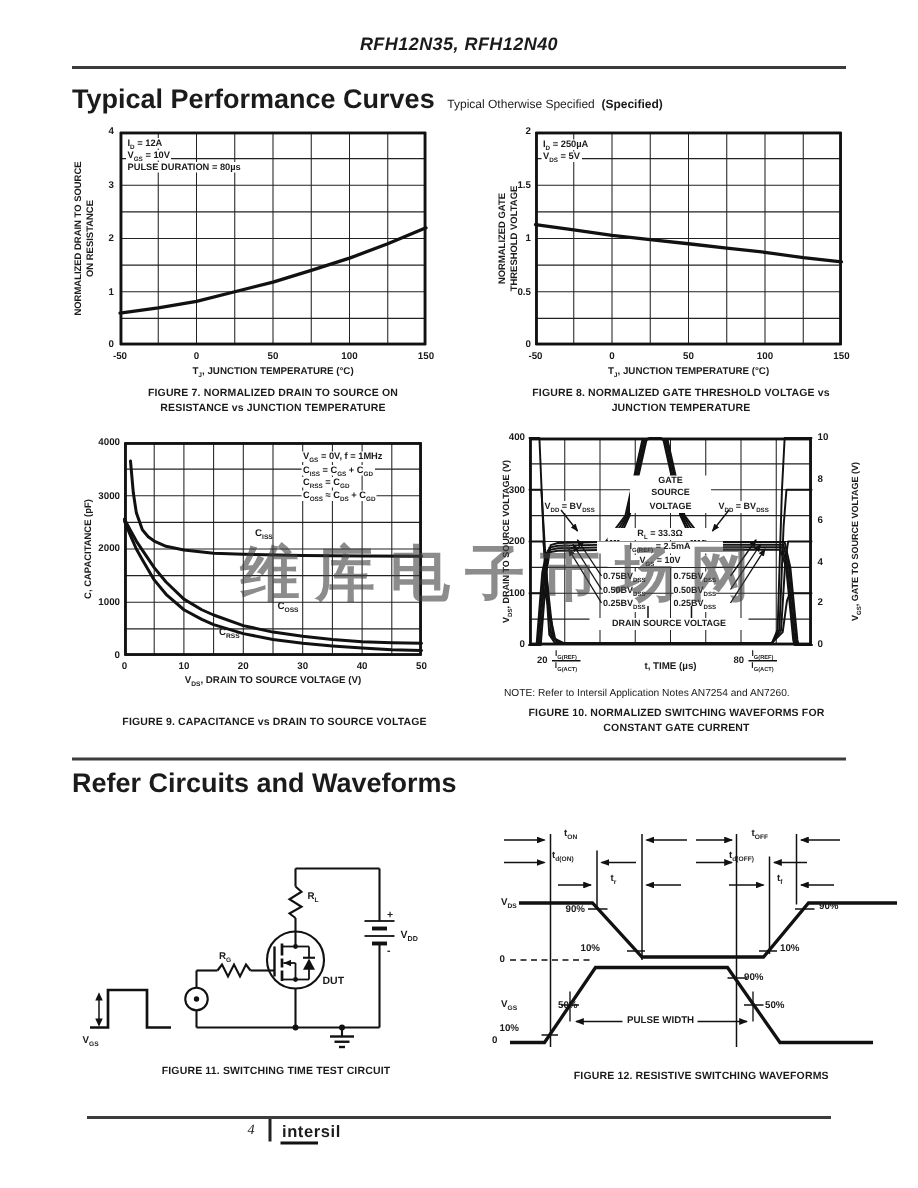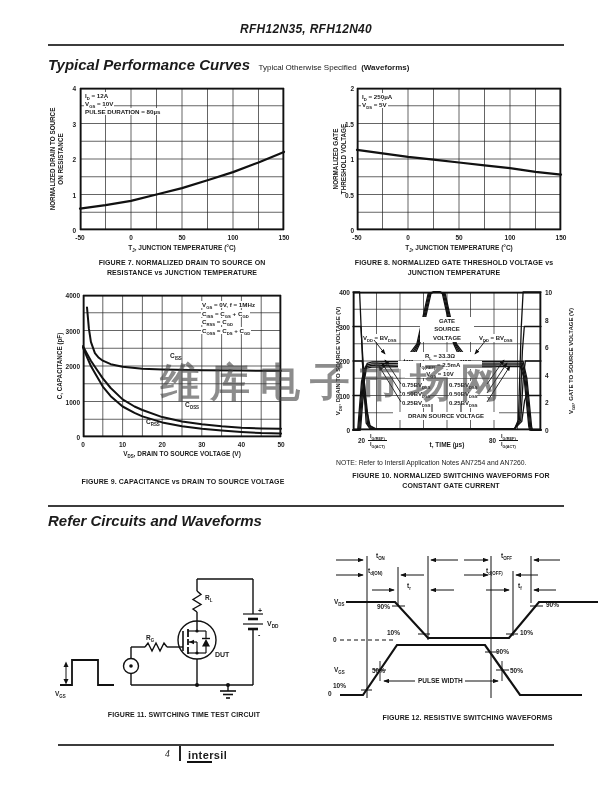--- a/index.html
+++ b/index.html
@@ -1,21 +1,21 @@
 <!DOCTYPE html>
 <html><head>
 <meta charset="utf-8">
 <style>
   *{box-sizing:border-box;margin:0;padding:0}
   html,body{width:612px;height:792px;background:#fff;font-family:"Liberation Sans",sans-serif;color:#1b1b1b;position:relative;overflow:hidden}
   svg.chart,svg.draw{position:absolute;overflow:visible}
   .doc-title{position:absolute;top:22px;left:0;width:612px;text-align:center;font-size:12px;font-weight:bold;font-style:italic;letter-spacing:.3px}
   .rule{position:absolute;background:#3c3c3c;height:2px}
   .sec-head{position:absolute;white-space:nowrap}
-  .sec-head .t1{font-size:15px;font-weight:bold;font-style:italic}
+  .sec-head .t1{font-size:18px;font-weight:bold;}
   .sec-head .t2{font-size:8px;margin-left:4px}
   .sec-head .t3{font-size:8px;font-weight:bold}
   .vlab{position:absolute;transform:translate(-50%,-50%) rotate(-90deg);font-weight:bold;font-size:6.3px;text-align:center;white-space:nowrap;line-height:1.3}
   .xticks,.yticks{position:absolute;font-weight:bold;font-size:6.5px}
   .xticks span{position:absolute;top:0;transform:translateX(-50%);white-space:nowrap}
   .yticks span{position:absolute;right:0;transform:translateY(-50%);white-space:nowrap}
   .yticks.yr span{right:auto;left:0}
   .axt{position:absolute;font-weight:bold;font-size:6.5px;text-align:center}
   .cap{position:absolute;font-weight:bold;font-size:7px;text-align:center;line-height:1.4;letter-spacing:.1px}
   .inset{position:absolute;font-weight:bold;font-size:6.2px;line-height:8px;white-space:nowrap;z-index:5}
@@ -36,21 +36,21 @@
   .vbar{position:absolute;width:1.5px;background:#222}
 </style>
 </head>
 <body>
 
 <div class="doc-title">RFH12N35, RFH12N40</div>
 <div class="rule" style="left:48px;top:44px;width:516px"></div>
 <div class="sec-head" style="left:48px;top:56px">
   <span class="t1">Typical Performance Curves</span>
   <span class="t2">Typical Otherwise Specified</span>
-  <span class="t3">(Waveforms)</span>
+  <span class="t3">(Specified)</span>
 </div>
 
 <div class="vlab" style="left:57px;top:159px">
   <div>NORMALIZED DRAIN TO SOURCE</div>
   <div>ON RESISTANCE</div>
 </div>
 <svg class="chart" width="204" height="142" style="left:80px;top:88px">
     <line x1="0" y1="0" x2="0" y2="142" stroke="#222" stroke-width="0.7"></line>
     <line x1="25.5" y1="0" x2="25.5" y2="142" stroke="#222" stroke-width="0.7"></line>
     <line x1="51" y1="0" x2="51" y2="142" stroke="#222" stroke-width="0.7"></line>

